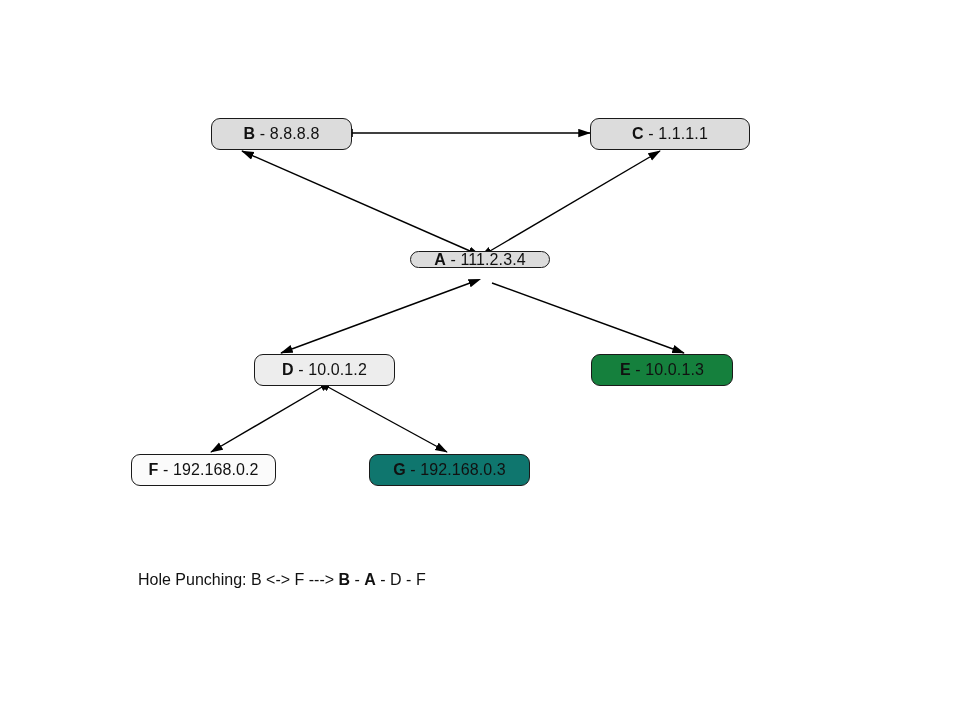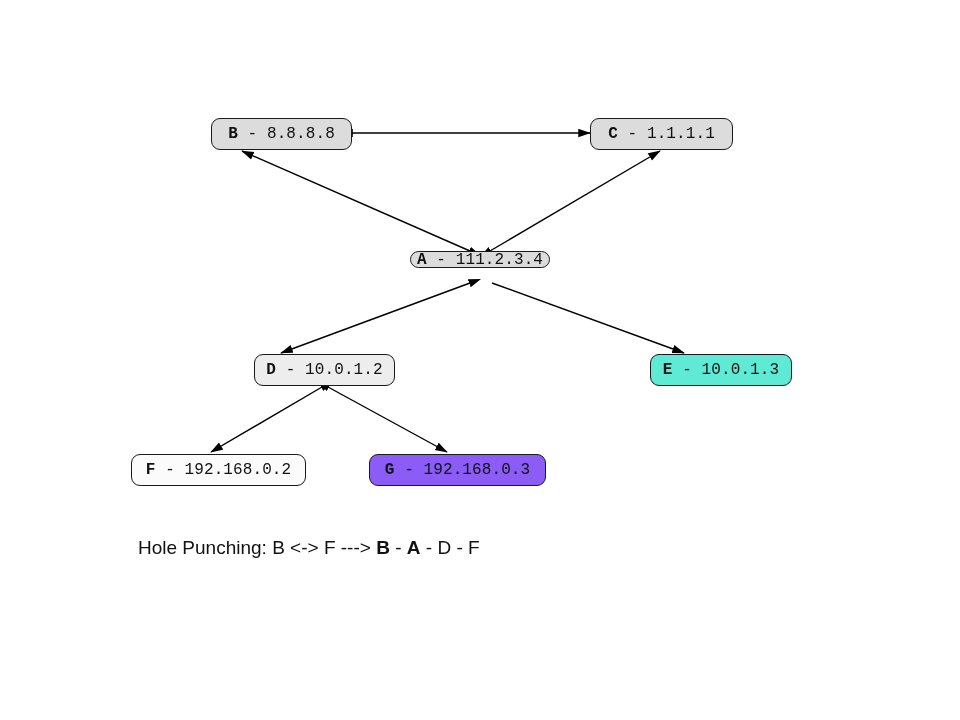--- a/index.html
+++ b/index.html
@@ -43,37 +43,37 @@
     justify-content: center;
     white-space: nowrap;
     font-size: 16px;
     letter-spacing: 0.1px;
     color: #111111;
     box-shadow: 0 0 0 0 transparent;
   }
   .node .node-text {
     display: inline-block;
     line-height: 1;
-    font-family: Liberation Mono, monospace;
   }
   .node .node-label {
     font-weight: bold;
   }
 
   .legend {
     position: absolute;
     left: 138px;
     top: 535px;
     width: 620px;
   }
   .legend-line {
-    font-size: 19px;
+    font-size: 16px;
     line-height: 26px;
     color: #111111;
     white-space: nowrap;
+    margin-top: 32px;
   }
   .legend-line .b {
     font-weight: bold;
   }
   .legend-line .dim {
     color: #a8a8a8;
   }
 </style>
 </head>
 <body>
@@ -100,33 +100,33 @@
       </g>
   </svg>
 
   <div id="nodes-group">
       <div class="node" style="left: 410px; top: 251px; width: 140px; height: 17px; background: rgb(220, 220, 220);">
         <span class="node-text"><span class="node-label">A</span><span> - </span><span class="node-ip">111.2.3.4</span></span>
       </div>
       <div class="node" style="left: 211px; top: 118px; width: 141px; height: 32px; background: rgb(220, 220, 220);">
         <span class="node-text"><span class="node-label">B</span><span> - </span><span class="node-ip">8.8.8.8</span></span>
       </div>
-      <div class="node" style="left: 590px; top: 118px; width: 143px; height: 32px; background: rgb(220, 220, 220);">
+      <div class="node" style="left: 590px; top: 118px; width: 160px; height: 32px; background: rgb(220, 220, 220);">
         <span class="node-text"><span class="node-label">C</span><span> - </span><span class="node-ip">1.1.1.1</span></span>
       </div>
       <div class="node" style="left: 254px; top: 354px; width: 141px; height: 32px; background: rgb(237, 237, 237);">
         <span class="node-text"><span class="node-label">D</span><span> - </span><span class="node-ip">10.0.1.2</span></span>
       </div>
-      <div class="node" style="left: 650px; top: 354px; width: 142px; height: 32px; background: #5eead4;">
+      <div class="node" style="left: 591px; top: 354px; width: 142px; height: 32px; background: #15803d;">
         <span class="node-text"><span class="node-label">E</span><span> - </span><span class="node-ip">10.0.1.3</span></span>
       </div>
-      <div class="node" style="left: 131px; top: 454px; width: 175px; height: 32px; background: rgb(251, 251, 251);">
+      <div class="node" style="left: 131px; top: 454px; width: 145px; height: 32px; background: rgb(251, 251, 251);">
         <span class="node-text"><span class="node-label">F</span><span> - </span><span class="node-ip">192.168.0.2</span></span>
       </div>
-      <div class="node" style="left: 369px; top: 454px; width: 177px; height: 32px; background: #8b5cf6;">
+      <div class="node" style="left: 369px; top: 454px; width: 161px; height: 32px; background: #0f766e;">
         <span class="node-text"><span class="node-label">G</span><span> - </span><span class="node-ip">192.168.0.3</span></span>
       </div>
     </div>
 
   <div class="legend">
     <div id="legend-lines">
         <div class="legend-line"><span>Hole Punching: B &lt;-&gt; F ---&gt; </span><span class="b">B</span><span> - </span><span class="b">A</span><span> - </span><span>D</span><span> - </span><span>F</span></div>
       </div>
   </div>
 

